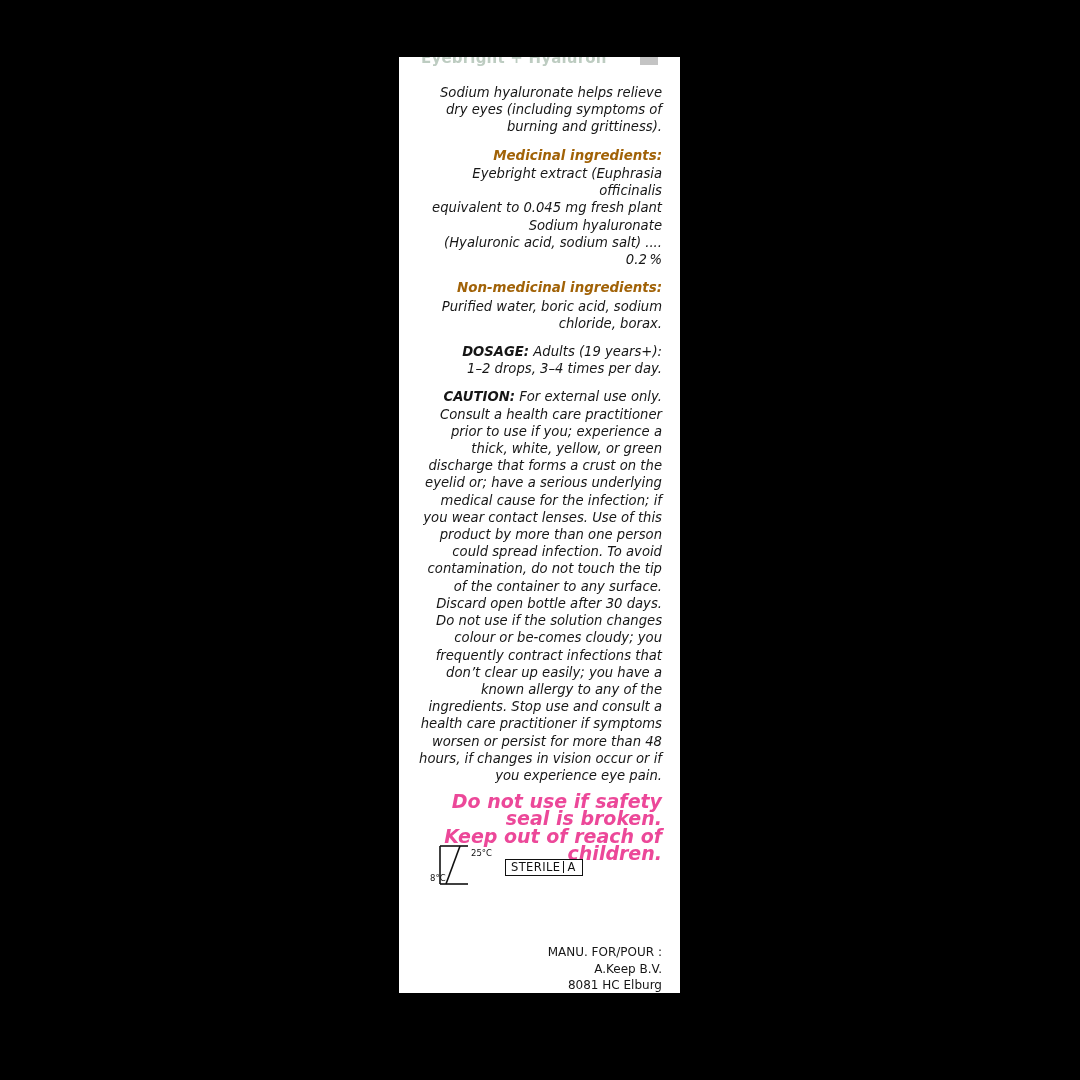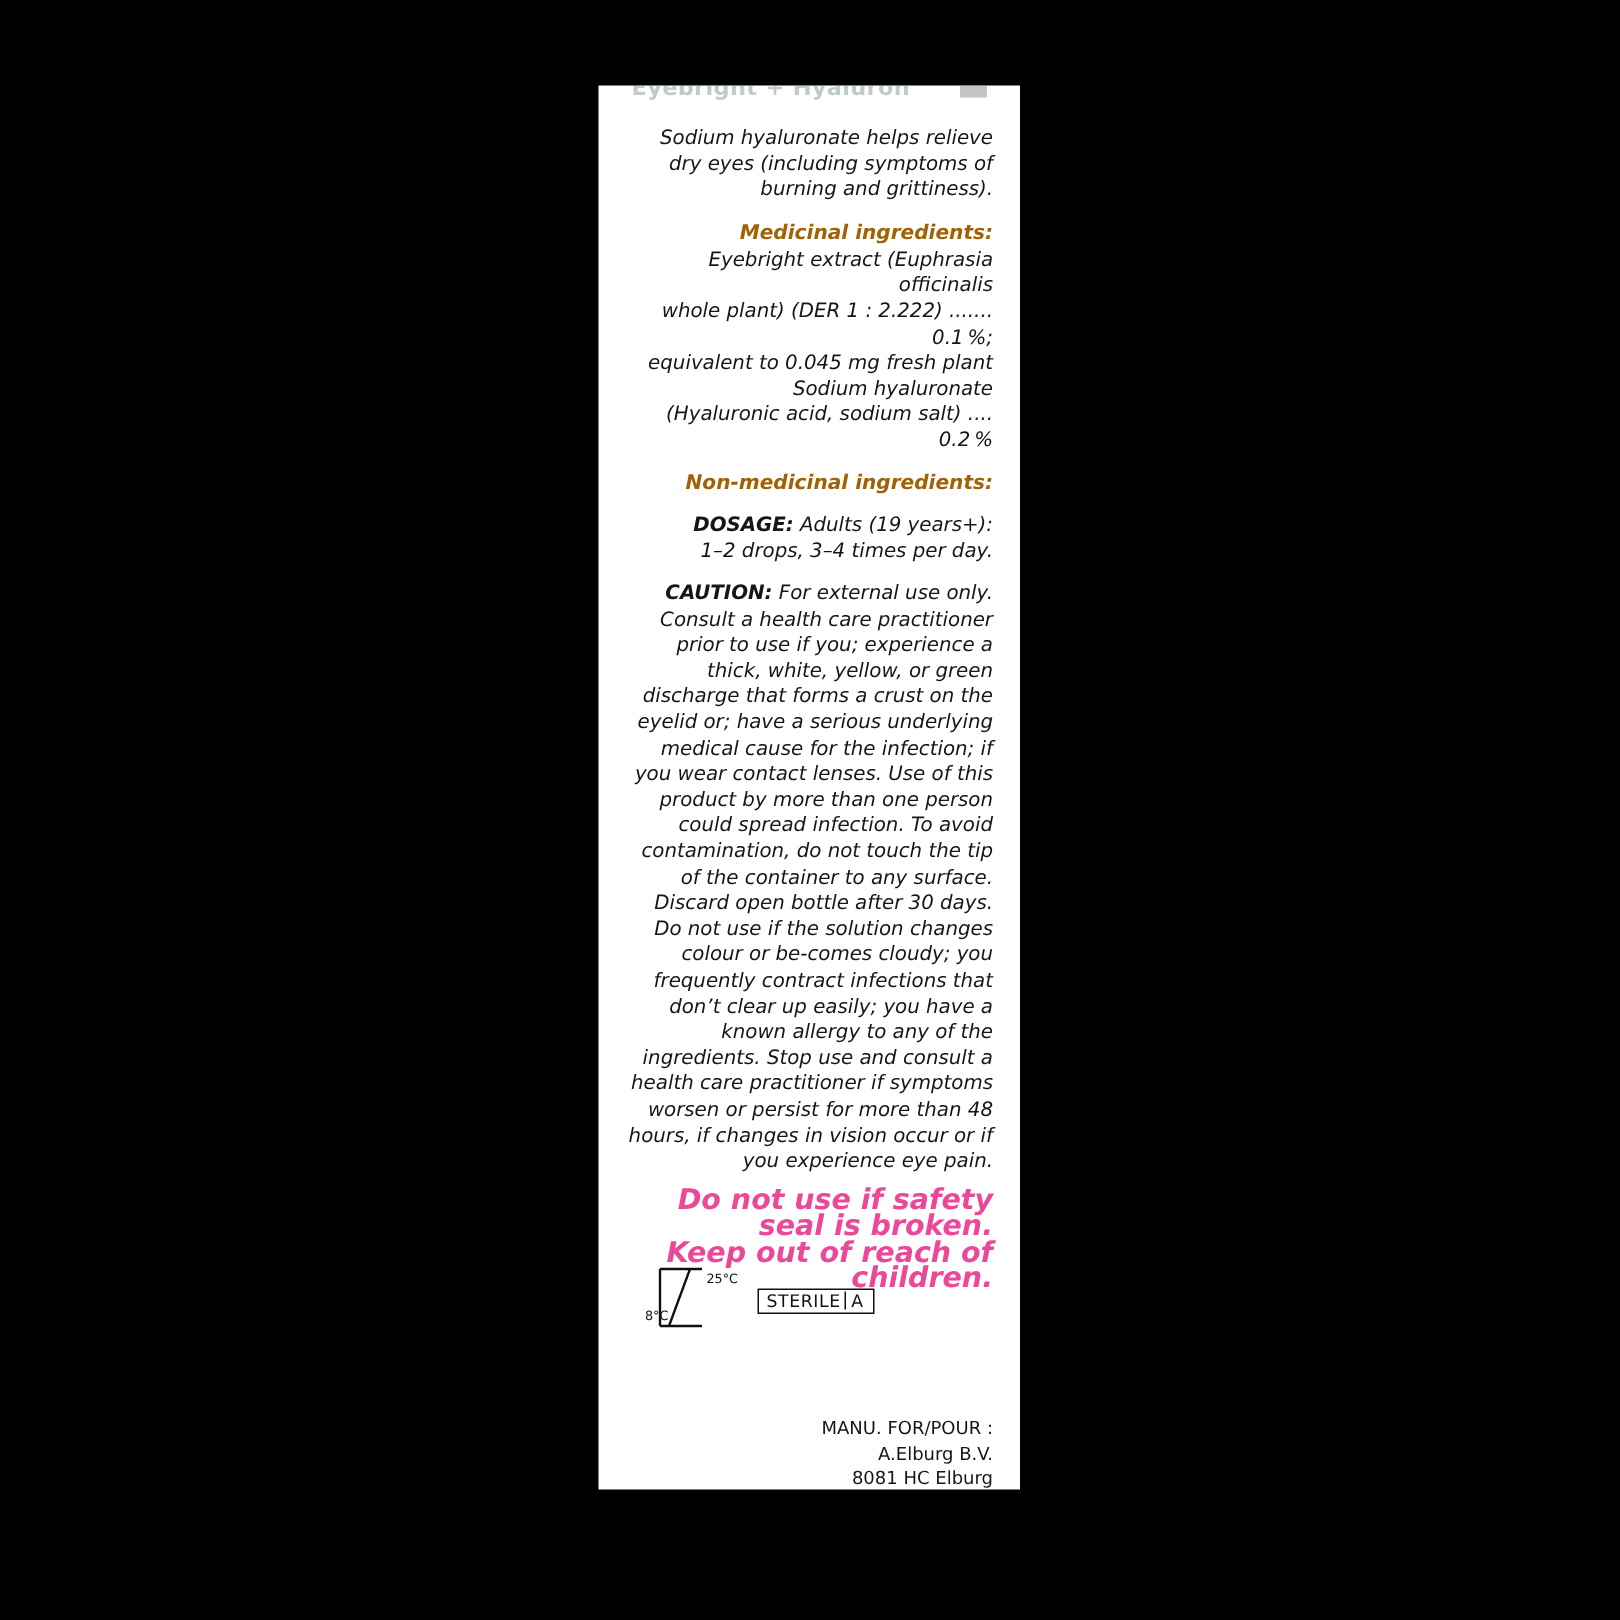--- a/index.html
+++ b/index.html
@@ -174,28 +174,28 @@
 
     <div class="content">
 
       <div class="block">
         <p class="body">Sodium hyaluronate helps relieve dry eyes (including symptoms of burning and grittiness).</p>
       </div>
 
       <div class="block">
         <div class="heading">Medicinal ingredients:</div>
         <div class="body">Eyebright extract (Euphrasia officinalis</div>
-        <div class="body">whole plant) (DER 1 : 2.222) ....... 0.1 %;</div>
         <div class="body">equivalent to 0.045 mg fresh plant</div>
         <div class="body">Sodium hyaluronate</div>
         <div class="body">(Hyaluronic acid, sodium salt) .... 0.2 %</div>
       </div>
 
       <div class="block">
         <div class="heading">Non-medicinal ingredients:</div>
+        <p class="body">Purified water, boric acid, sodium chloride, borax.</p>
       </div>
 
       <div class="block">
         <p class="body"><span class="inline-label">DOSAGE:</span><span> Adults (19 years+):</span></p>
         <p class="body">1–2 drops, 3–4 times per day.</p>
       </div>
 
       <div class="block tight">
         <p class="body"><span class="inline-label">CAUTION:</span><span> For external use only. Consult a health care practitioner prior to use if you; experience a thick, white, yellow, or green discharge that forms a crust on the eyelid or; have a serious underlying medical cause for the infection; if you wear contact lenses. Use of this product by more than one person could spread infection. To avoid contamination, do not touch the tip of the container to any surface. Discard open bottle after 30 days. Do not use if the solution changes colour or be-comes cloudy; you frequently contract infections that don’t clear up easily; you have a known allergy to any of the ingredients. Stop use and consult a health care practitioner if symptoms worsen or persist for more than 48 hours, if changes in vision occur or if you experience eye pain.</span></p>
       </div>
@@ -217,19 +217,19 @@
         </svg>
         <span class="temp-label hi">25°C</span>
         <span class="temp-label lo">8°C</span>
       </div>
 
       <div class="sterile-box"><span>STERILE</span><span class="divider"></span><span>A</span></div>
     </div>
 
     <div class="manu">
       <span class="line">MANU. FOR/POUR :</span>
-      <span class="line">A.Elburg B.V.</span>
+      <span class="line">A.Keep B.V.</span>
       <span class="line">8081 HC Elburg</span>
       <span class="line">The Netherlands</span>
     </div>
 
   </div>
 </div>
 
 </body></html>

